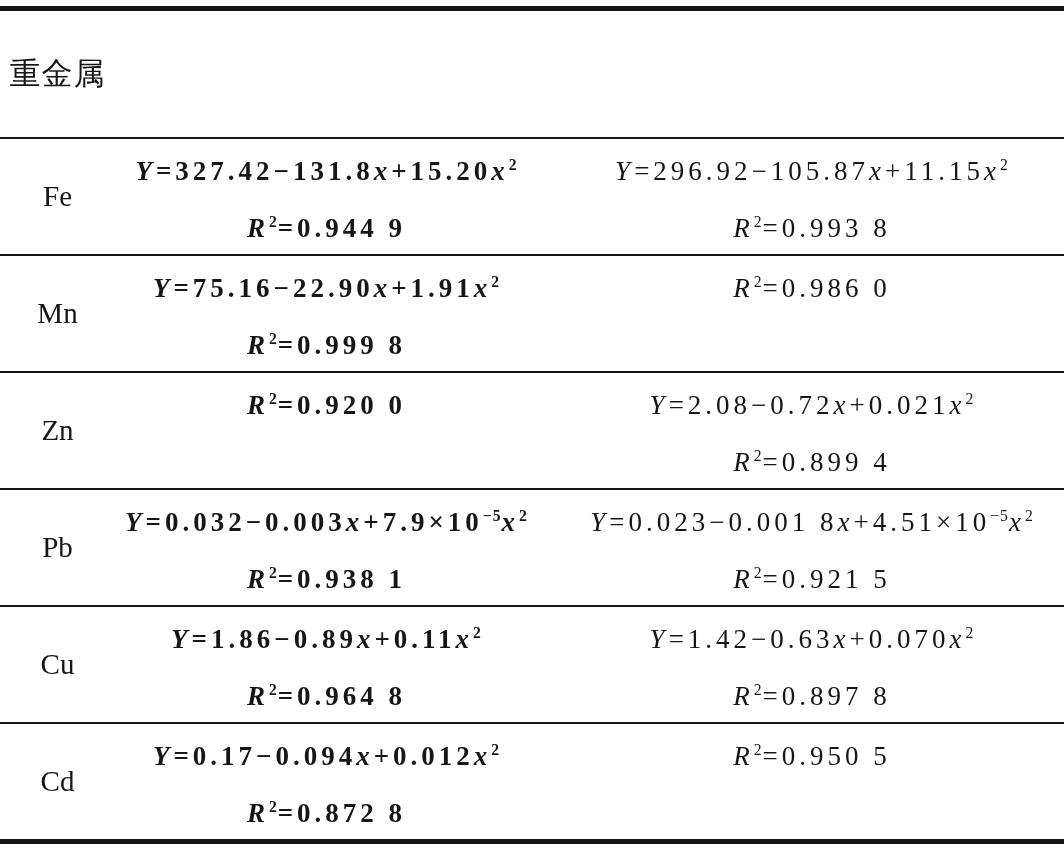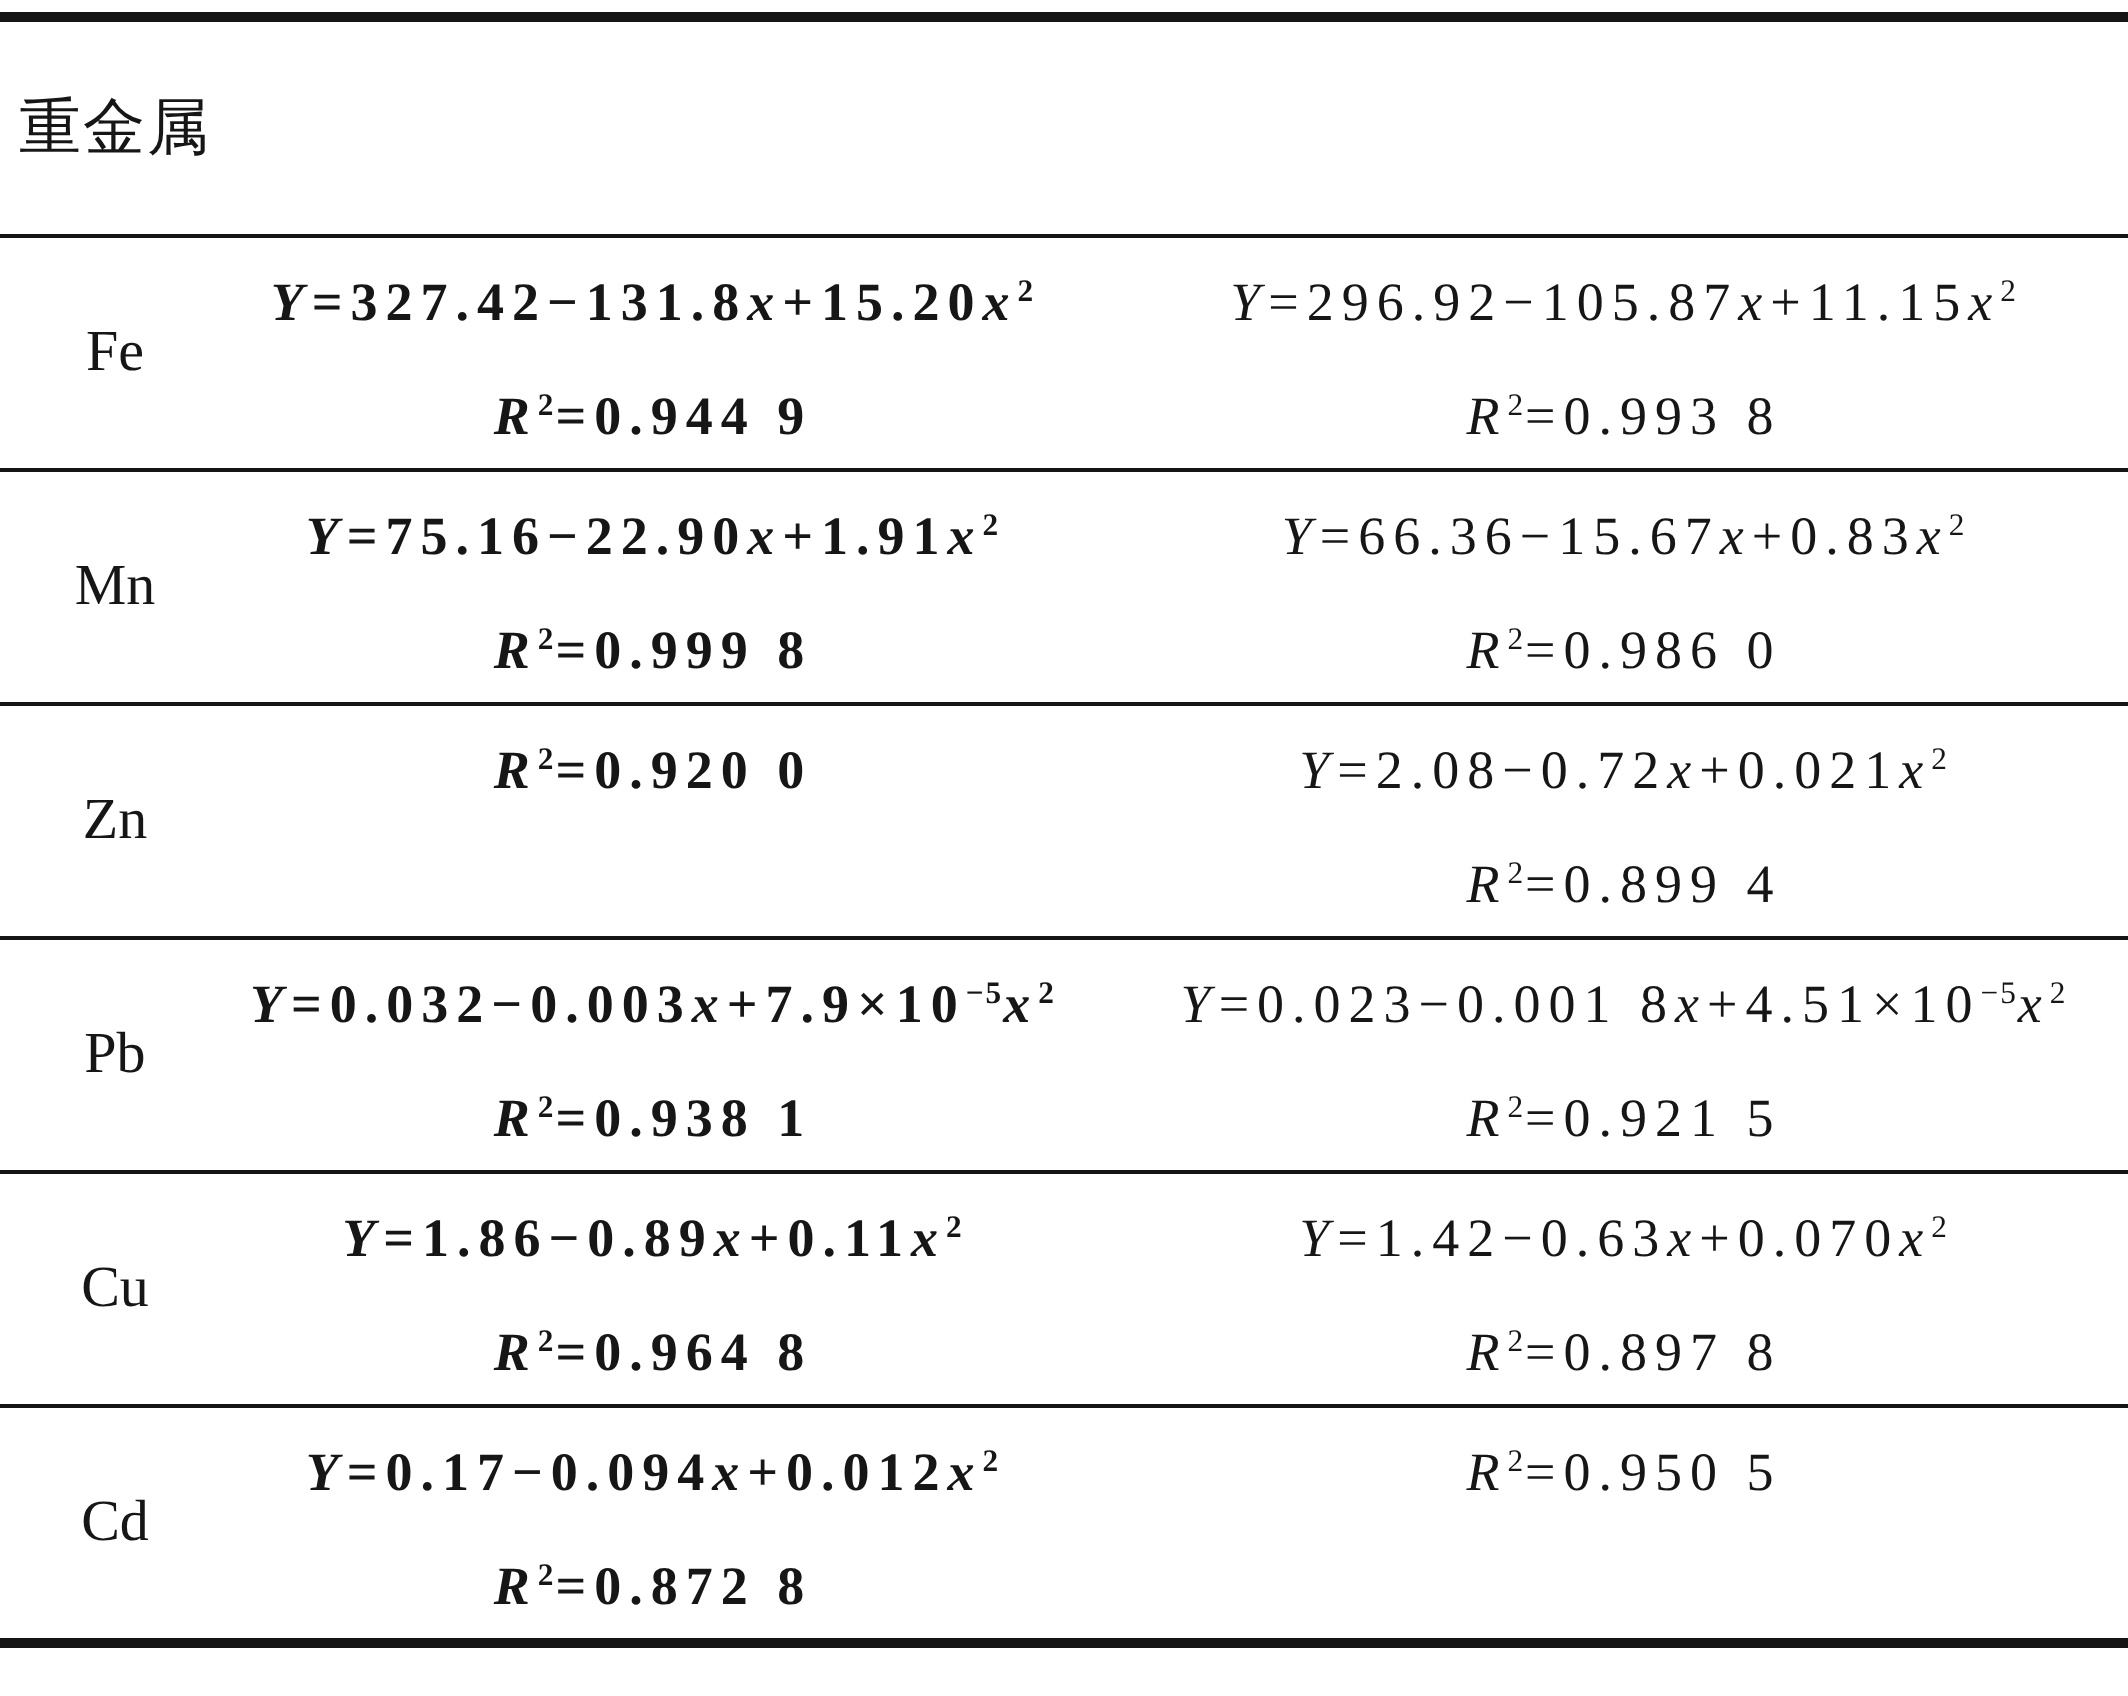--- a/index.html
+++ b/index.html
@@ -16,21 +16,21 @@
 
   .tbl {
     position: absolute;
     top: 6px; left: 0;
     width: 1064px;
     border-top: 5px solid #151515;
     border-bottom: 5px solid #151515;
   }
 
   
-  .thead { display: flex; height: 106px; font-family: Liberation Serif, serif; }
+  .thead { display: flex; height: 126px; font-family: Liberation Serif, serif; }
   .corner-cell {
     width: 115px;
     display: flex; align-items: center; justify-content: center;
     font-size: 31px; letter-spacing: 1px;
   }
   .head-right { flex: 1; display: flex; flex-direction: column; }
   .group-title {
     flex: 1;
     display: flex; align-items: center; justify-content: center;
     padding-right: 22px;
@@ -100,21 +100,20 @@
       </div>
     </div>
 
     <div class="trow">
       <div class="metal-cell">Mn</div>
       <div class="eq-cell c-small">
         <div class="eq"><i>Y</i>=75.16−22.90<i>x</i>+1.91<i>x</i><sup>2</sup></div>
         <div class="eq"><i>R</i><sup>2</sup>=0.999 8</div>
       </div>
       <div class="eq-cell c-medium">
-        <div class="eq"><i>Y</i>=66.36−15.67<i>x</i>+0.83<i>x</i><sup>2</sup></div>
         <div class="eq"><i>R</i><sup>2</sup>=0.986 0</div>
       </div>
     </div>
 
     <div class="trow">
       <div class="metal-cell">Zn</div>
       <div class="eq-cell c-small">
         <div class="eq"><i>R</i><sup>2</sup>=0.920 0</div>
       </div>
       <div class="eq-cell c-medium">

